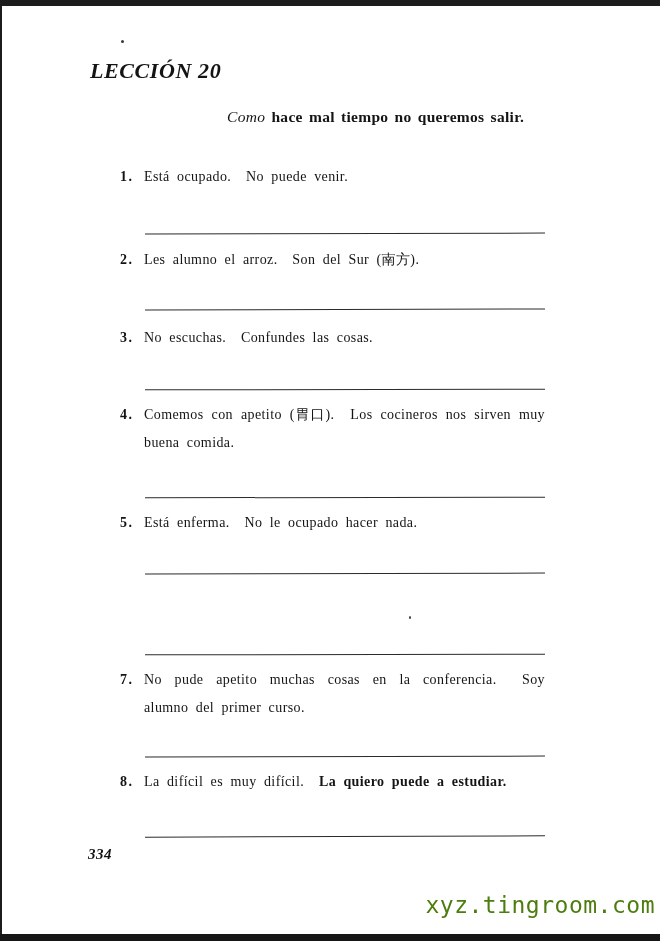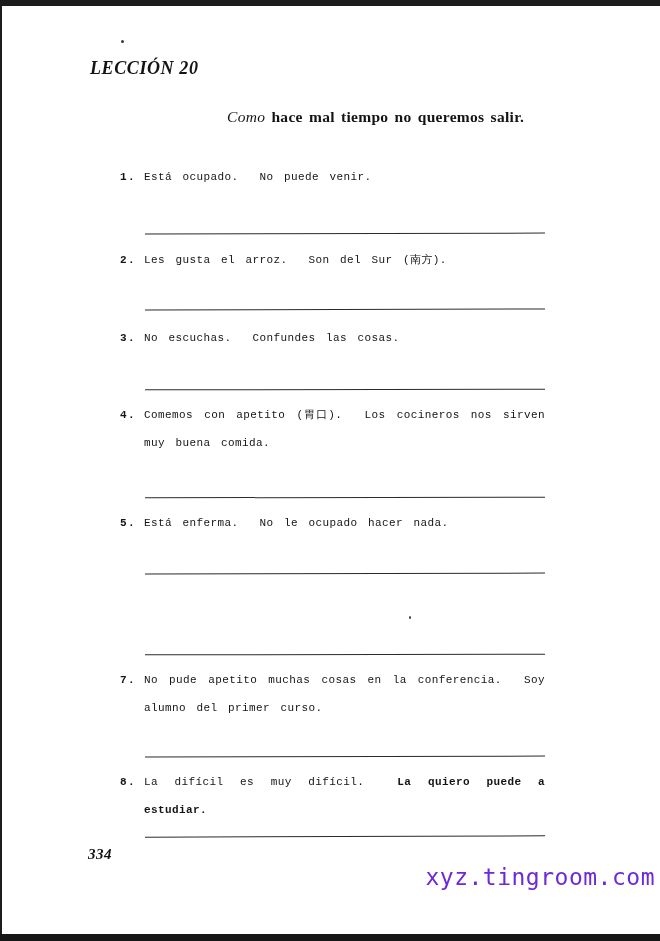--- a/index.html
+++ b/index.html
@@ -12,34 +12,34 @@
     font-family:"Liberation Serif","DejaVu Serif",serif;
     color:#141414;
   }
   
   .border-top{position:absolute;left:0;top:0;width:660px;height:6px;background:#1c1c1c;}
   .border-left{position:absolute;left:0;top:0;width:2px;height:941px;background:#1c1c1c;}
   .border-bottom{position:absolute;left:0;top:934px;width:660px;height:7px;background:#161616;}
 
   .lesson-header{
     position:absolute;left:90px;top:58px;
-    font-size:18px;font-weight:bold;font-style:italic;
+    font-size:22px;font-weight:bold;font-style:italic;
     letter-spacing:0.6px;
   }
   .title{
     position:absolute;left:227px;top:108px;
     font-size:15.5px;letter-spacing:0.3px;word-spacing:2px;
     white-space:nowrap;
   }
   .title .t-italic{font-style:italic;font-weight:normal;}
   .title .t-bold{font-weight:bold;}
 
   .exercise{
     position:absolute;left:120px;width:430px;
-    font-size:11px;line-height:28px;font-family:Liberation Mono, monospace;
+    font-size:14px;line-height:28px;
   }
   .exercise .num{
     display:inline-block;width:24px;
     font-weight:600;letter-spacing:1.5px;
     vertical-align:top;
   }
   .exercise .txt{
     display:inline-block;width:401px;
     vertical-align:top;
     white-space:pre-wrap;
@@ -53,23 +53,23 @@
     border-top:1.4px solid #2b2b2b;
   }
 
   .page-number{
     position:absolute;left:88px;top:846px;
     font-size:15px;font-style:italic;font-weight:600;
     letter-spacing:0.5px;
     text-align:right;
   }
   .watermark{
-    position:absolute;right:5px;top:864px;
+    position:absolute;right:5px;top:892px;
     font-family:"DejaVu Sans Mono","Liberation Mono",monospace;
-    font-size:23px;color:#6d28d9;letter-spacing:0.5px;
+    font-size:23px;color:#4d7c0f;letter-spacing:0.5px;
   }
   .speck{position:absolute;background:#3a3a3a;border-radius:50%;}
   .speck-1{left:121px;top:40px;width:3px;height:3px;}
   .speck-2{left:409px;top:616px;width:2px;height:3px;}
 </style>
 </head>
 <body>
 
 <div class="page">
 
@@ -83,21 +83,21 @@
   <div class="lesson-header">LECCIÓN 20</div>
 
   <div class="title"><span class="t-italic">Como</span><span class="t-bold"> hace mal tiempo no queremos salir.</span></div>
 
   <div class="exercise" style="top:163px">
     <span class="num">1.</span><span class="txt"><span>Está ocupado.  No puede venir.</span><span class="bold-part"></span></span>
   </div>
   <div class="answer-line" style="top:233px;transform:rotate(-0.12deg)"></div>
 
   <div class="exercise" style="top:246px">
-    <span class="num">2.</span><span class="txt"><span>Les gusta el arroz.  Son del Sur (南方).</span><span class="bold-part"></span></span>
+    <span class="num">2.</span><span class="txt"><span>Les alumno el arroz.  Son del Sur (南方).</span><span class="bold-part"></span></span>
   </div>
   <div class="answer-line" style="top:309px;transform:rotate(-0.15deg)"></div>
 
   <div class="exercise" style="top:324px">
     <span class="num">3.</span><span class="txt"><span>No escuchas.  Confundes las cosas.</span><span class="bold-part"></span></span>
   </div>
   <div class="answer-line" style="top:389px;transform:rotate(-0.1deg)"></div>
 
   <div class="exercise" style="top:401px">
     <span class="num">4.</span><span class="txt"><span>Comemos con apetito (胃口).  Los cocineros nos sirven muy buena comida.</span><span class="bold-part"></span></span>

